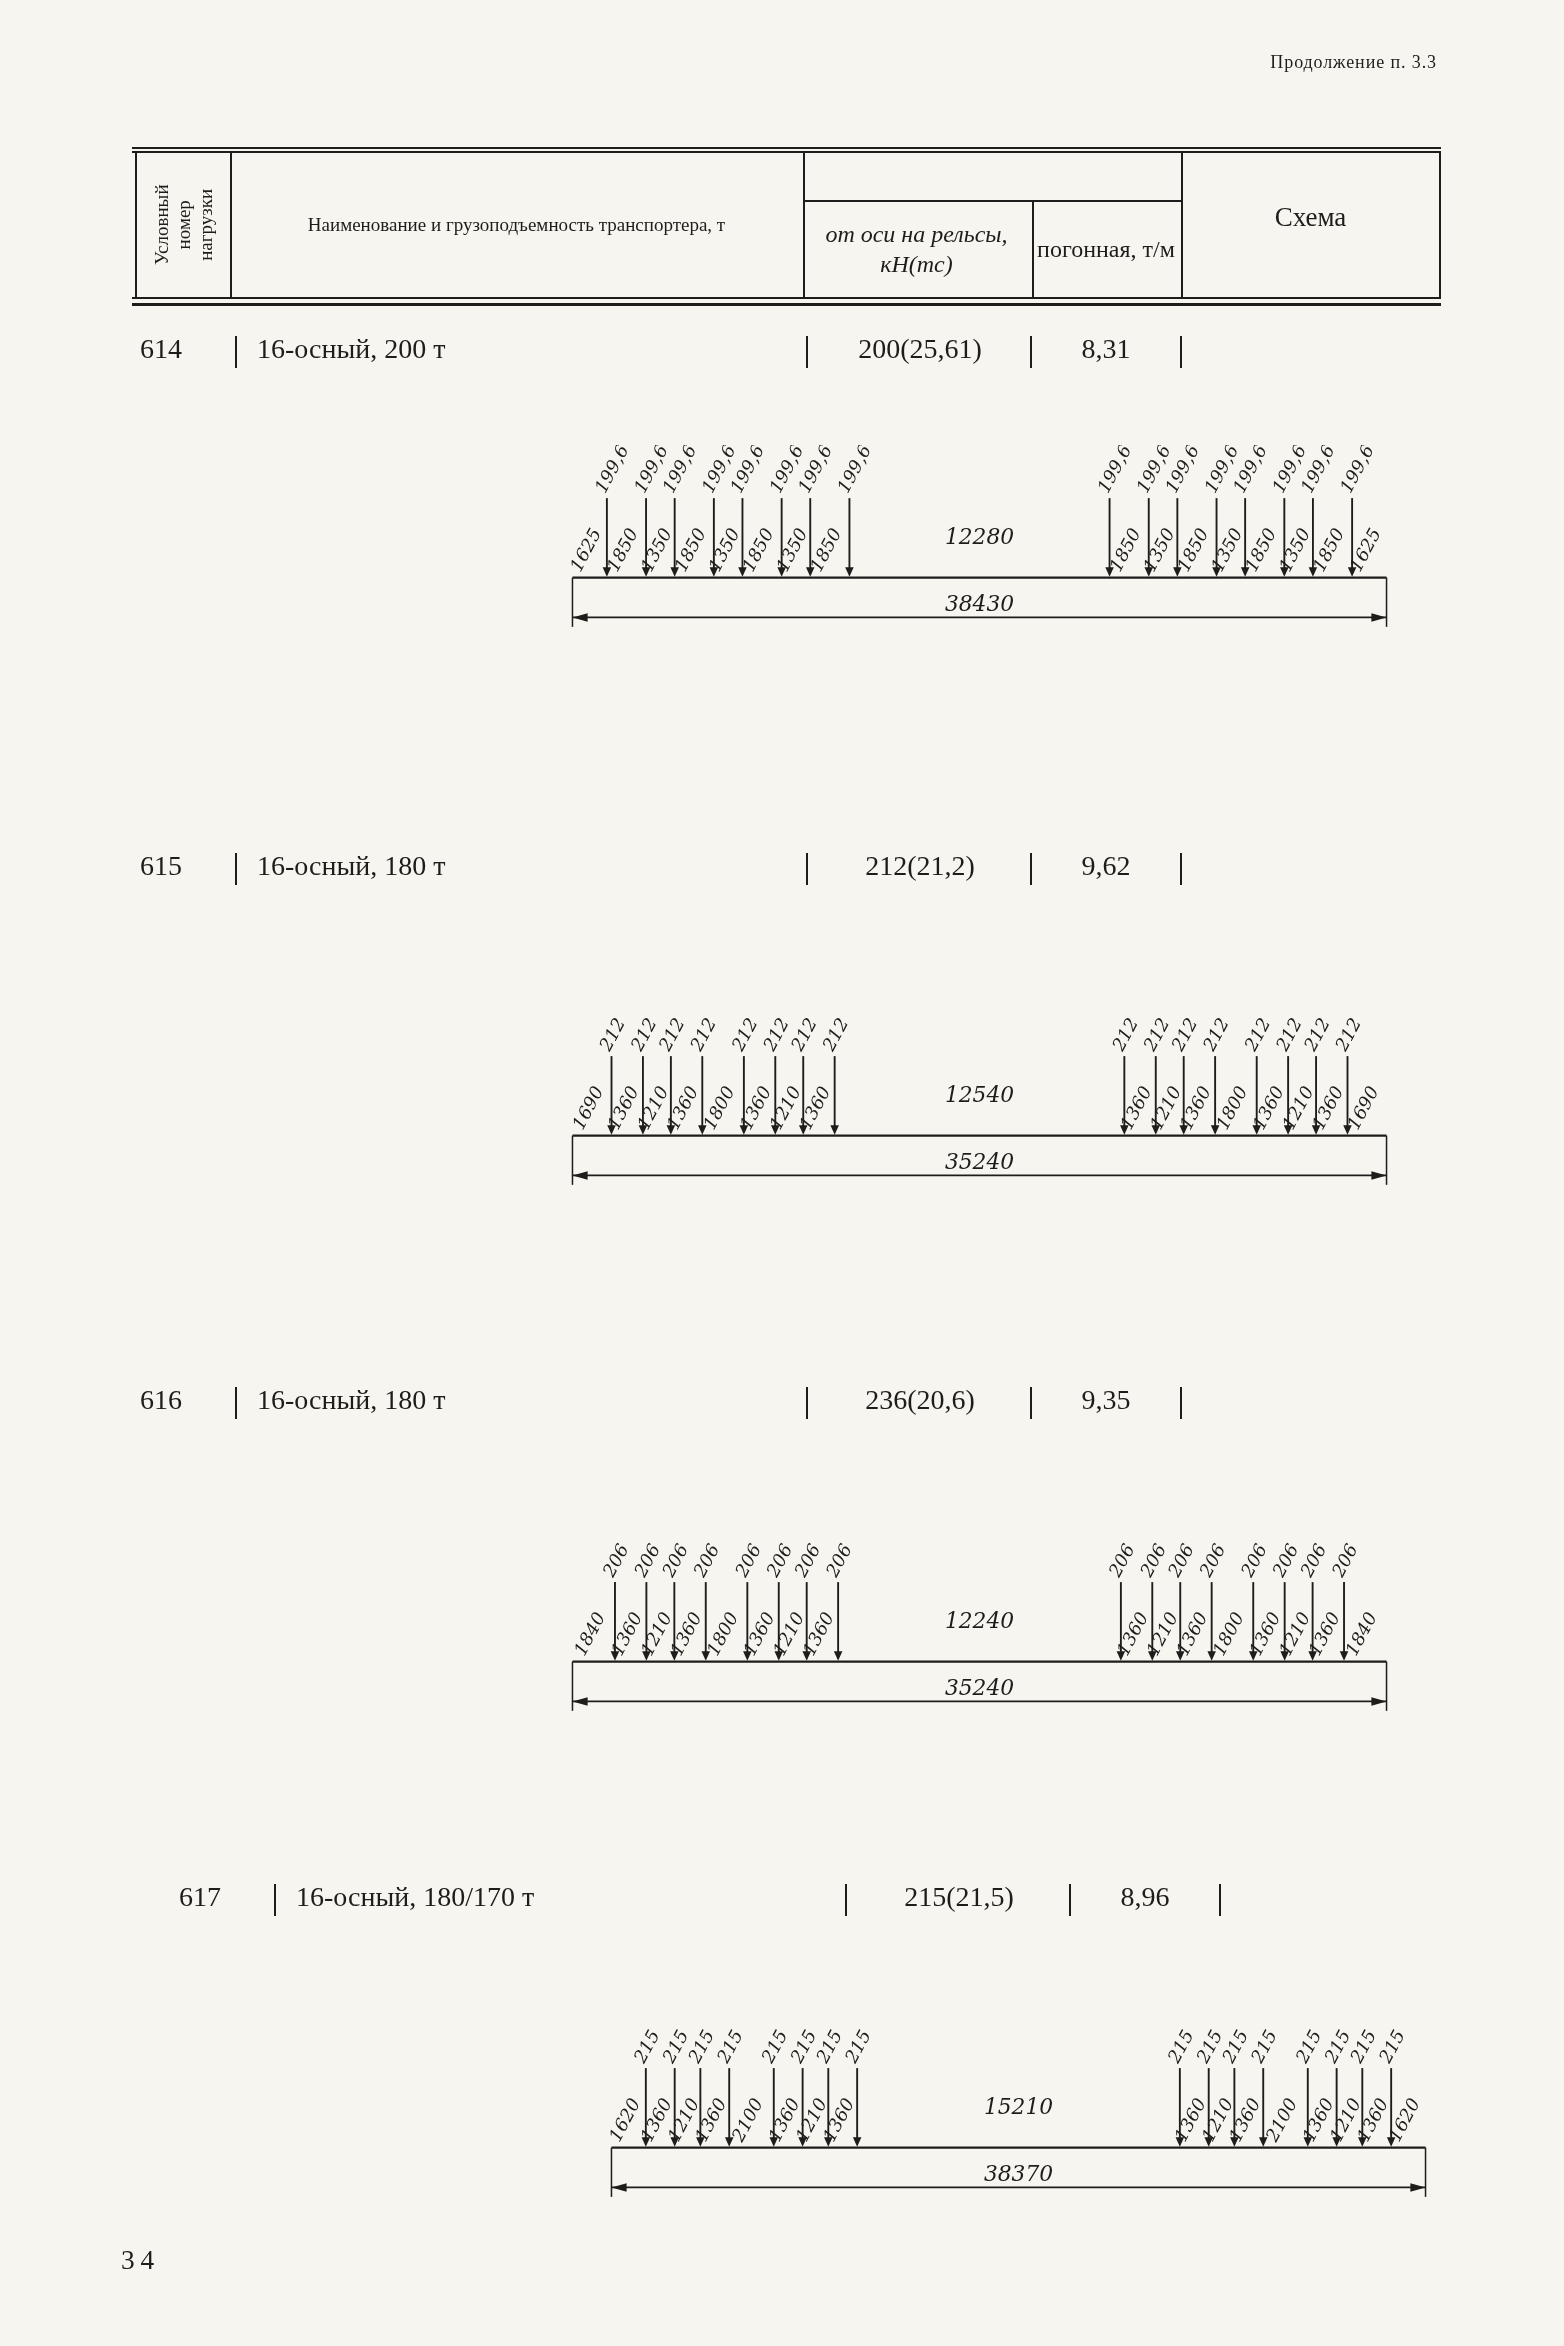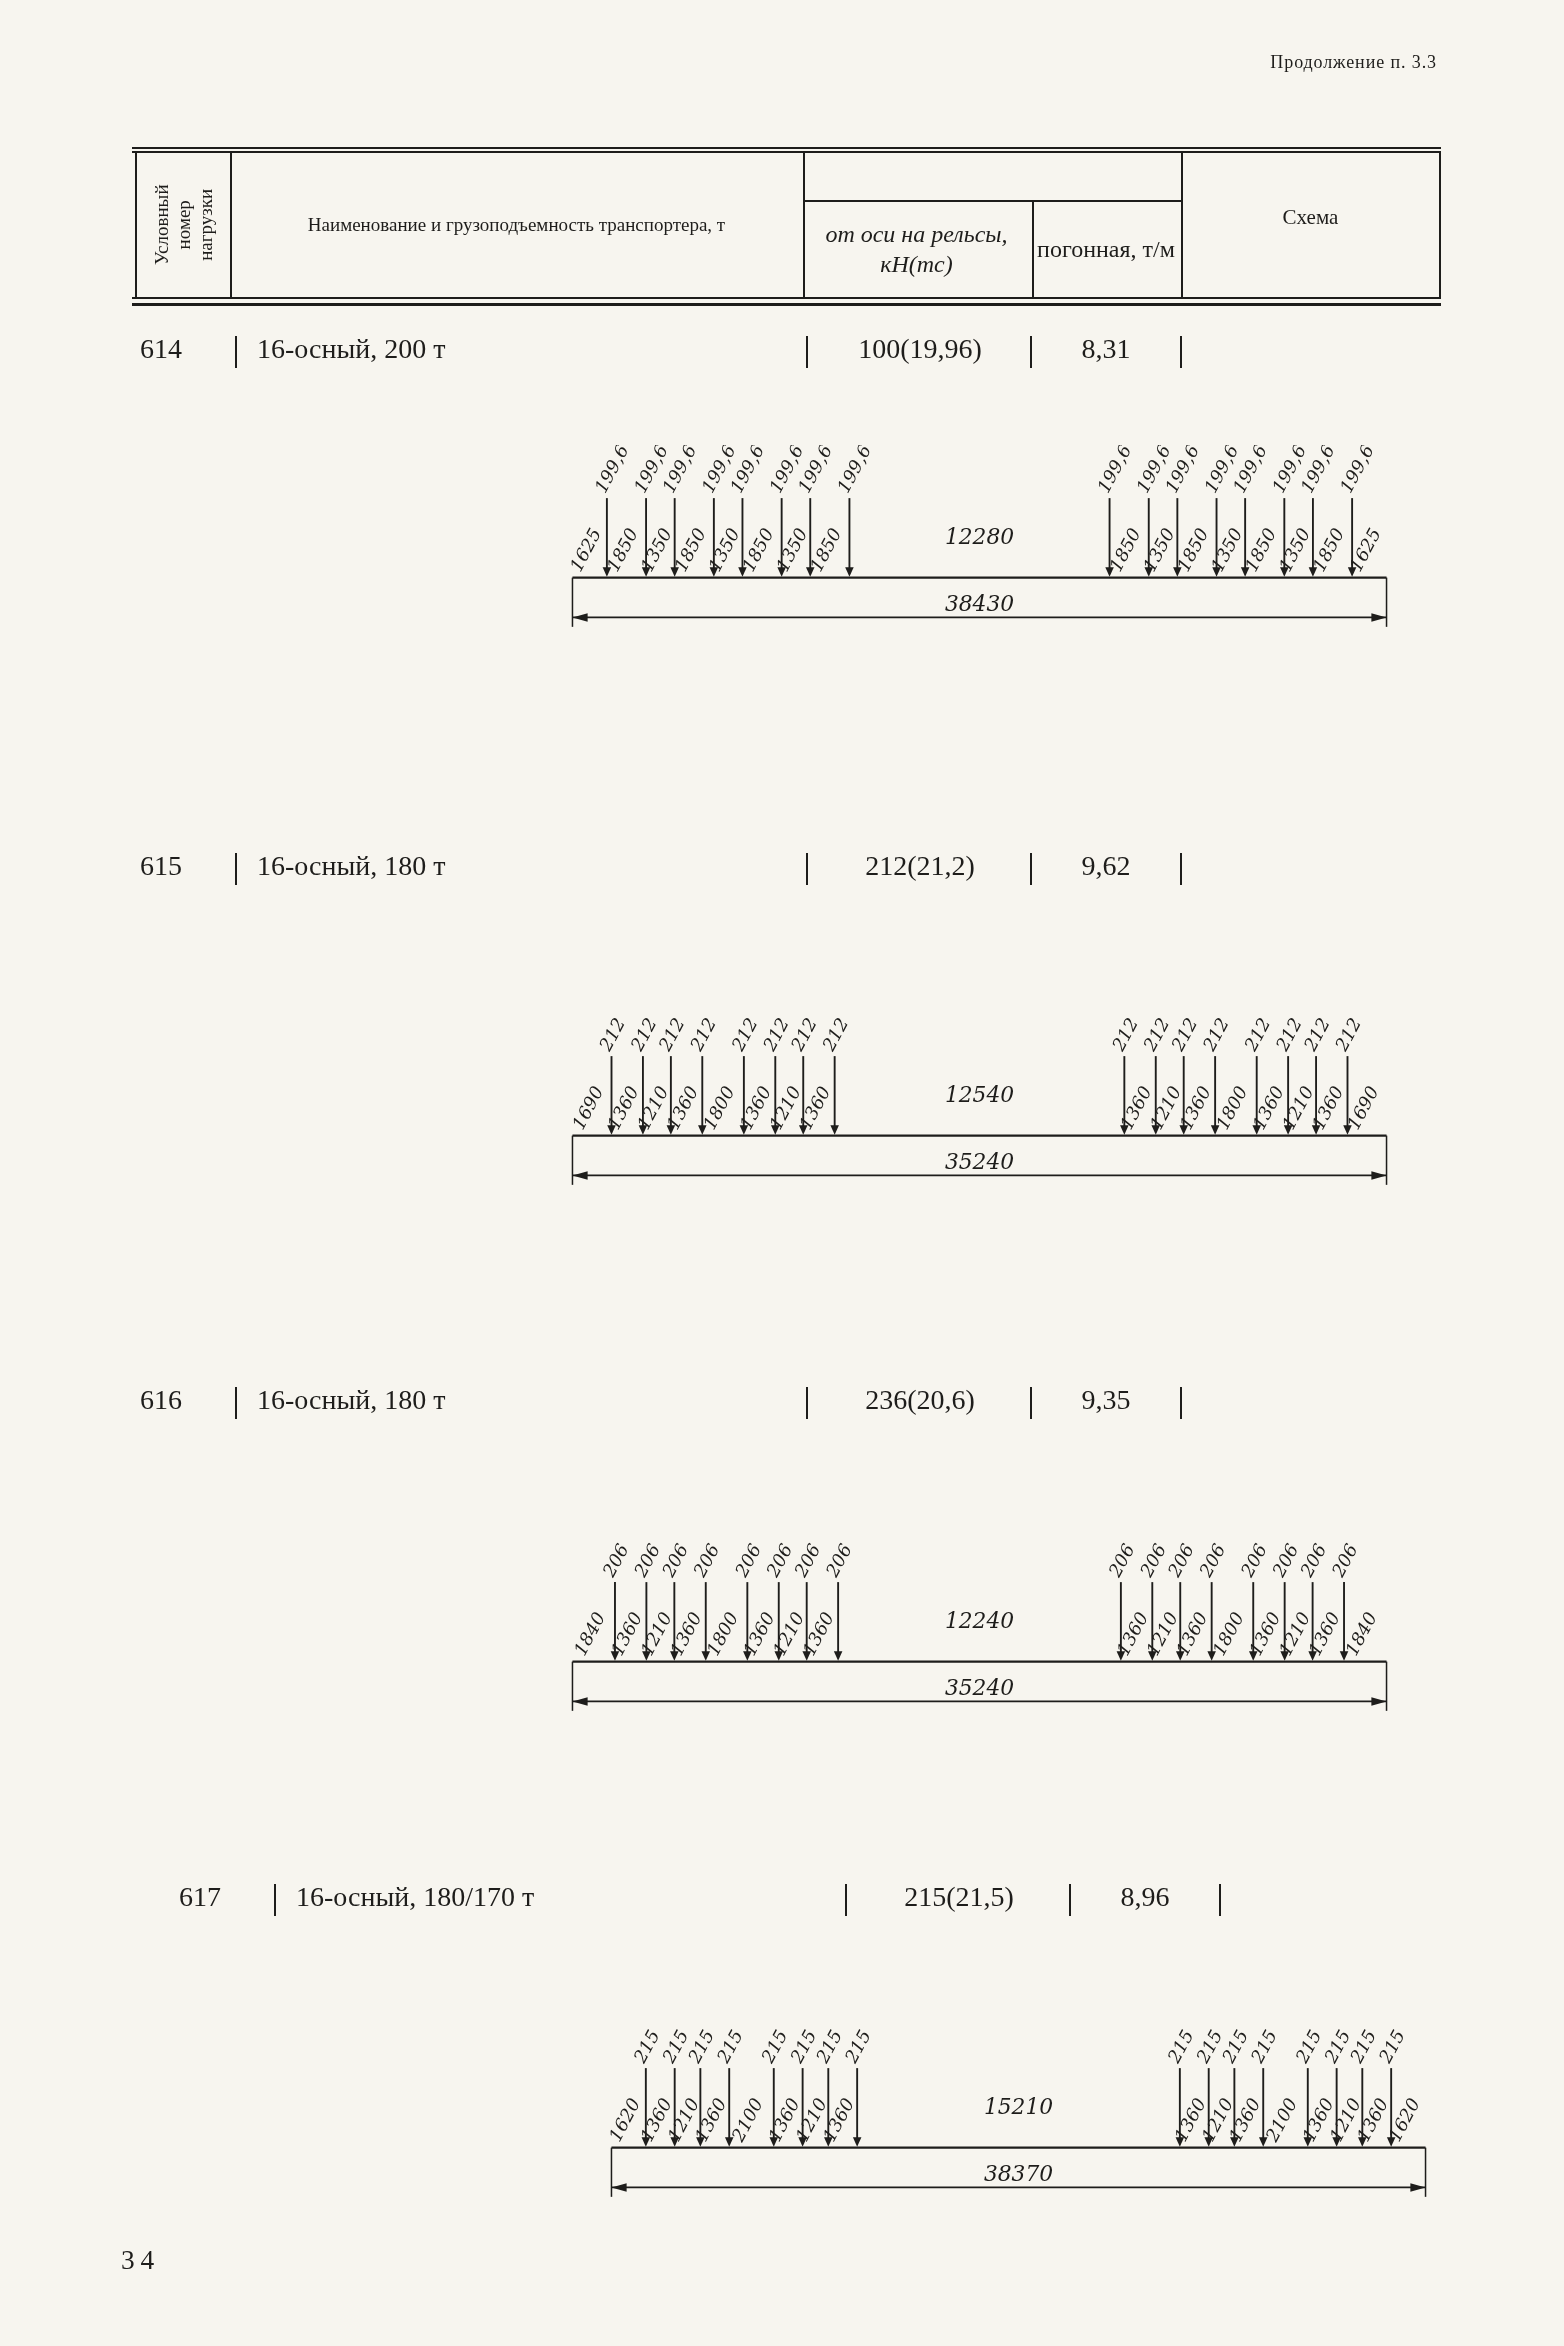--- a/index.html
+++ b/index.html
@@ -24,21 +24,21 @@
   .vl-0{left:135px;} .vl-1{left:230px;} .vl-2{left:803px;} .vl-3{left:1181px;} .vl-4{left:1439px;}
   .vl-sub{left:1032px;top:202px;height:96px;}
   .h-load-underline{left:803px;top:200px;width:380px;height:1.9px;}
   .hcell{position:absolute;display:flex;align-items:center;justify-content:center;text-align:center;}
   .c-rot{left:137px;top:153px;width:93px;height:144px;}
   .c-rot .rot{transform:rotate(-90deg);width:106px;font-size:19px;line-height:1.15;text-align:center;}
   .c-name{left:232px;top:153px;width:569px;height:144px;font-size:19px;line-height:1.3;padding:0 44px;box-sizing:border-box;}
   .c-load-group{left:804px;top:155px;width:377px;height:42px;font-size:25.6px;}
   .c-load-a{left:804px;top:203px;width:225px;height:92px;font-size:24px;line-height:1.25;font-style:italic;}
   .c-load-b{left:1033px;top:203px;width:146px;height:92px;font-size:24px;line-height:1.25;}
-  .c-schema{left:1183px;top:153px;width:255px;height:128px;font-size:21px;}
+  .c-schema{left:1183px;top:153px;width:255px;height:128px;font-size:27px;}
   
   #rows .row-block{position:absolute;left:0;width:1564px;height:397px;}
   #rows .row-block:nth-child(1){top:333px;}
   #rows .row-block:nth-child(2){top:850px;}
   #rows .row-block:nth-child(3){top:1384px;}
   #rows .row-block:nth-child(4){top:1881px;margin-left:39px;}
   .row-line{position:relative;height:40px;font-size:28px;}
   .cell{position:absolute;top:0;white-space:nowrap;}
   .cell.num{left:140px;width:68px;text-align:left;}
   .cell.name{left:257px;}
@@ -83,21 +83,21 @@
     <div class="hcell c-schema">Схема</div>
   </div>
 
   <div id="rows">
   <div class="row-block">
     <div class="row-line">
       <span class="cell num">614</span>
       <span class="pipe p1"></span>
       <span class="cell name">16-осный, 200 т</span>
       <span class="pipe p2"></span>
-      <span class="cell axle">100(19,96)</span>
+      <span class="cell axle">200(25,61)</span>
       <span class="pipe p3"></span>
       <span class="cell linear">8,31</span>
       <span class="pipe p4"></span>
     </div>
     <div class="scheme"><svg width="833" height="199" viewBox="0 0 880 210">
             <line x1="10" y1="140" x2="870" y2="140" stroke="#1e1d1b" stroke-width="2.4"></line>
             <line x1="46.3648191517044" y1="56" x2="46.3648191517044" y2="131" stroke="#1e1d1b" stroke-width="2"></line>
             <polygon points="41.8648191517044,129 50.8648191517044,129 46.3648191517044,139" fill="#1e1d1b"></polygon>
             <text x="44.3648191517044" y="52" fill="#1e1d1b" font-size="19" text-anchor="start" transform="rotate(-62 44.3648191517044 52)">199,6</text>
             <line x1="87.7647671090294" y1="56" x2="87.7647671090294" y2="131" stroke="#1e1d1b" stroke-width="2"></line>

